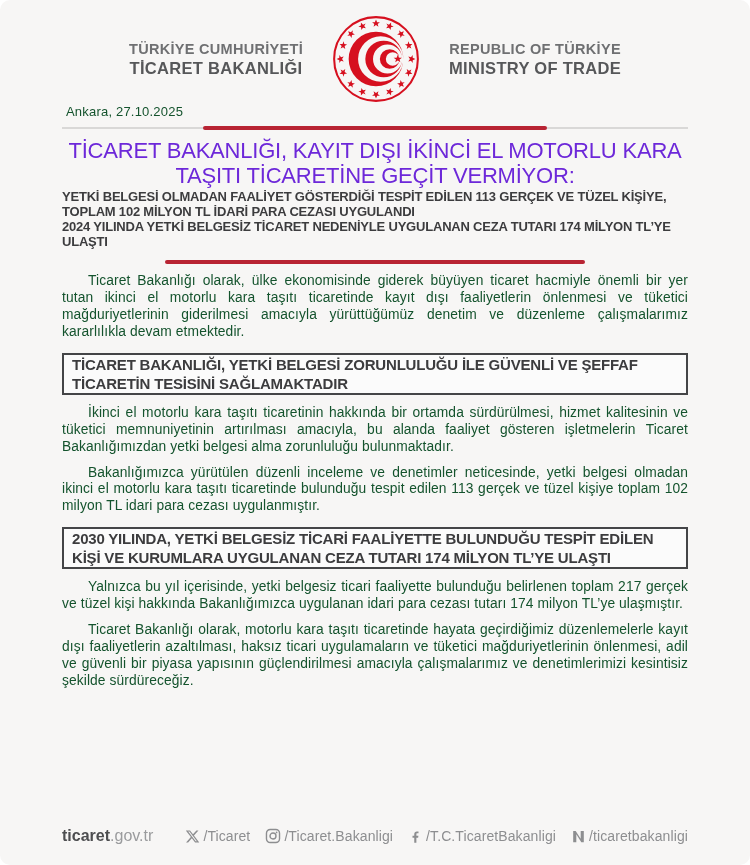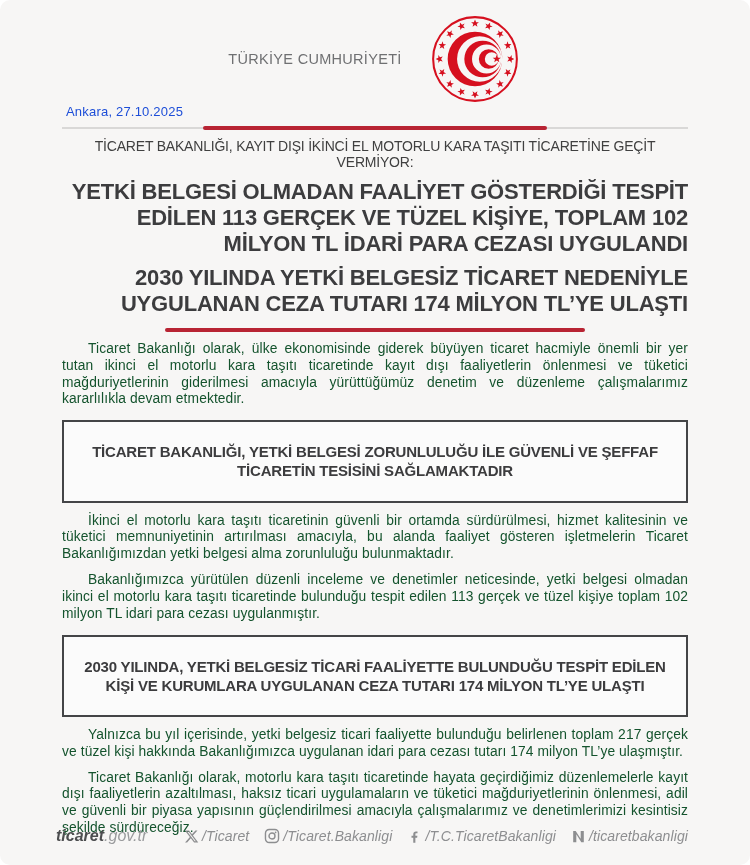--- a/index.html
+++ b/index.html
@@ -12,88 +12,89 @@
     font-family:"Liberation Sans", sans-serif;
     overflow:hidden;
     color:#3d3d3f;
   }
   
   .masthead {
     display:flex; align-items:center; justify-content:center;
     gap:26px; padding-top:12px;
   }
   .mast-block { text-align:center; letter-spacing:0.3px; }
-  .mast-line1 { font-size:14.5px; font-weight:400; color:#6f7072; }
+  .mast-line1 { font-size:14.5px; font-weight:700; color:#6f7072; }
   .mast-line2 { font-size:16.5px; font-weight:700; color:#565759; margin-top:2px; }
   .emblem { width:94px; height:94px; flex:0 0 auto; }
   
   .dateline {
     margin:-2px 0 0 66px;
-    font-size:13px; color:#1d4ed8; letter-spacing:0.2px;
+    font-size:13px; color:#14532d; letter-spacing:0.2px;
   }
   .divider {
     position:relative; margin:7px 62px 0 62px; height:4px;
   }
   .divider-gray {
     position:absolute; left:0; right:0; top:1px; height:2px; background:#d9d8d7;
   }
   .divider-red {
     position:absolute; left:50%; transform:translateX(-50%);
     top:0; width:344px; height:4px; background:#b82433; border-radius:2px;
   }
   
   .content { padding:0 62px; }
   .kicker {
     margin-top:8px; text-align:center;
-    font-size:14px; font-weight:500; line-height:1.15;
-    color:#404040; letter-spacing:-0.2px;
+    font-size:22px; font-weight:500; line-height:1.15;
+    color:#6d28d9; letter-spacing:-0.2px;
   }
   .headline {
-    margin-top:9px; text-align:right;
-    font-size:22px; font-weight:800; line-height:1.17;
+    text-align:left;
+    font-size:13px; font-weight:800; line-height:1.17;
     color:#3c3c3e; letter-spacing:-0.2px;
   }
   .red-rule {
     width:420px; height:4px; background:#b82433;
     margin:11px auto 0 auto; border-radius:2px;
   }
   .para {
     margin-top:9px; margin-bottom:9px;
     font-size:13.8px; line-height:1.22; color:#14532d;
     text-align:justify; text-indent:26px; letter-spacing:0.1px;
   }
   .boxed {
     border:2px solid #444547; background:rgba(255,255,255,0.55);
-    padding:20px 8px; margin:12px 0 10px 0;
-    text-align:center; font-size:15px; font-weight:800;
+    padding:0 8px; margin:12px 0 10px 0;
+    text-align:left; font-size:15px; font-weight:800;
     line-height:1.28; color:#3c3c3e; letter-spacing:-0.2px;
   }
   
   .footer {
-    position:absolute; left:56px; right:62px; bottom:20px;
-    display:flex; align-items:center; justify-content:space-between;font-style:italic;
+    position:absolute; left:62px; right:62px; bottom:20px;
+    display:flex; align-items:center; justify-content:space-between;
   }
   .site { font-size:16px; color:#9a9b9d; text-decoration:none; cursor:pointer; }
   .site b { color:#4d4e50; font-weight:700; }
   .social { display:flex; align-items:center; gap:15px;text-align:center; }
   .social-item {
     display:flex; align-items:center; gap:3px;
     font-size:14px; color:#8d8e90; text-decoration:none; cursor:pointer;
     letter-spacing:0.1px;
   }
   .social-item svg { display:block; }
 </style>
 </head>
 <body>
 
 <div class="page">
 
   <header class="masthead">
     <div class="mast-block">
       <div class="mast-line1">TÜRKİYE CUMHURİYETİ</div>
+      <div class="mast-line2">TİCARET BAKANLIĞI</div>
     </div>
 
     <div class="emblem">
       <svg viewBox="-55 -55 110 110" width="94" height="94" aria-hidden="true">
         <defs>
           <path id="st" d="M0,-4.6 L1.35,-1.42 4.6,-1.42 2,0.54 2.84,3.72 0,1.76 -2.84,3.72 -2,0.54 -4.6,-1.42 -1.35,-1.42 Z"></path>
         </defs>
         <circle r="49" fill="none" stroke="#d6101f" stroke-width="2.4"></circle>
         <g fill="#d6101f">
           <use href="#st" transform="rotate(0) translate(0,-41.5)"></use>
@@ -115,39 +116,43 @@
         </g>
         <g fill="#d6101f">
           <path fill-rule="evenodd" d="M-32,0 a32,32 0 1,0 64,0 a32,32 0 1,0 -64,0 Z M-21,0 a26.5,26.5 0 1,0 53,0 a26.5,26.5 0 1,0 -53,0 Z"></path>
           <path fill-rule="evenodd" d="M-12.5,0 a21.5,21.5 0 1,0 43,0 a21.5,21.5 0 1,0 -43,0 Z M-3.5,0 a17,17 0 1,0 34,0 a17,17 0 1,0 -34,0 Z"></path>
           <path fill-rule="evenodd" d="M4.5,0 a11.5,11.5 0 1,0 23,0 a11.5,11.5 0 1,0 -23,0 Z M11.5,0 a8,8 0 1,0 16,0 a8,8 0 1,0 -16,0 Z"></path>
           <use href="#st" transform="translate(25.5,0) scale(1.05)"></use>
         </g>
       </svg>
     </div>
 
+    <div class="mast-block">
+      <div class="mast-line1">REPUBLIC OF TÜRKİYE</div>
+      <div class="mast-line2">MINISTRY OF TRADE</div>
+    </div>
   </header>
 
   <div class="dateline">Ankara, 27.10.2025</div>
 
   <div class="divider">
     <span class="divider-gray"></span>
     <span class="divider-red"></span>
   </div>
 
   <main class="content">
     <h1 class="kicker">TİCARET BAKANLIĞI, KAYIT DIŞI İKİNCİ EL MOTORLU KARA TAŞITI TİCARETİNE GEÇİT VERMİYOR:</h1>
     <h2 class="headline">YETKİ BELGESİ OLMADAN FAALİYET GÖSTERDİĞİ TESPİT EDİLEN 113 GERÇEK VE TÜZEL KİŞİYE, TOPLAM 102 MİLYON TL İDARİ PARA CEZASI UYGULANDI</h2>
-    <h2 class="headline">2030 YILINDA YETKİ BELGESİZ TİCARET NEDENİYLE UYGULANAN CEZA TUTARI 174 MİLYON TL’YE ULAŞTI</h2>
+    <h2 class="headline">2024 YILINDA YETKİ BELGESİZ TİCARET NEDENİYLE UYGULANAN CEZA TUTARI 174 MİLYON TL’YE ULAŞTI</h2>
     <div class="red-rule"></div>
 
     <p class="para">Ticaret Bakanlığı olarak, ülke ekonomisinde giderek büyüyen ticaret hacmiyle önemli bir yer tutan ikinci el motorlu kara taşıtı ticaretinde kayıt dışı faaliyetlerin önlenmesi ve tüketici mağduriyetlerinin giderilmesi amacıyla yürüttüğümüz denetim ve düzenleme çalışmalarımız kararlılıkla devam etmektedir.</p>
 
     <div class="boxed">TİCARET BAKANLIĞI, YETKİ BELGESİ ZORUNLULUĞU İLE GÜVENLİ VE ŞEFFAF TİCARETİN TESİSİNİ SAĞLAMAKTADIR</div>
-    <p class="para">İkinci el motorlu kara taşıtı ticaretinin güvenli bir ortamda sürdürülmesi, hizmet kalitesinin ve tüketici memnuniyetinin artırılması amacıyla, bu alanda faaliyet gösteren işletmelerin Ticaret Bakanlığımızdan yetki belgesi alma zorunluluğu bulunmaktadır.</p>
+    <p class="para">İkinci el motorlu kara taşıtı ticaretinin hakkında bir ortamda sürdürülmesi, hizmet kalitesinin ve tüketici memnuniyetinin artırılması amacıyla, bu alanda faaliyet gösteren işletmelerin Ticaret Bakanlığımızdan yetki belgesi alma zorunluluğu bulunmaktadır.</p>
 
     <p class="para">Bakanlığımızca yürütülen düzenli inceleme ve denetimler neticesinde, yetki belgesi olmadan ikinci el motorlu kara taşıtı ticaretinde bulunduğu tespit edilen 113 gerçek ve tüzel kişiye toplam 102 milyon TL idari para cezası uygulanmıştır.</p>
 
     <div class="boxed">2030 YILINDA, YETKİ BELGESİZ TİCARİ FAALİYETTE BULUNDUĞU TESPİT EDİLEN KİŞİ VE KURUMLARA UYGULANAN CEZA TUTARI 174 MİLYON TL’YE ULAŞTI</div>
     <p class="para">Yalnızca bu yıl içerisinde, yetki belgesiz ticari faaliyette bulunduğu belirlenen toplam 217 gerçek ve tüzel kişi hakkında Bakanlığımızca uygulanan idari para cezası tutarı 174 milyon TL’ye ulaşmıştır.</p>
     <p class="para">Ticaret Bakanlığı olarak, motorlu kara taşıtı ticaretinde hayata geçirdiğimiz düzenlemelerle kayıt dışı faaliyetlerin azaltılması, haksız ticari uygulamaların ve tüketici mağduriyetlerinin önlenmesi, adil ve güvenli bir piyasa yapısının güçlendirilmesi amacıyla çalışmalarımız ve denetimlerimizi kesintisiz şekilde sürdüreceğiz.</p>
 
   </main>
 
   <footer class="footer">

